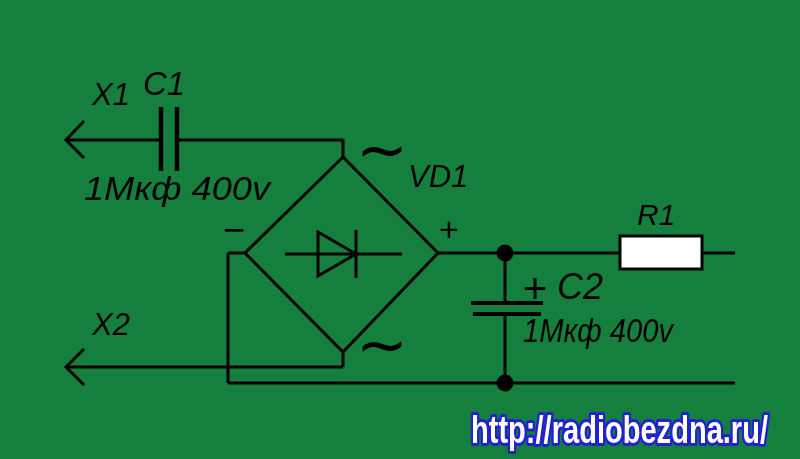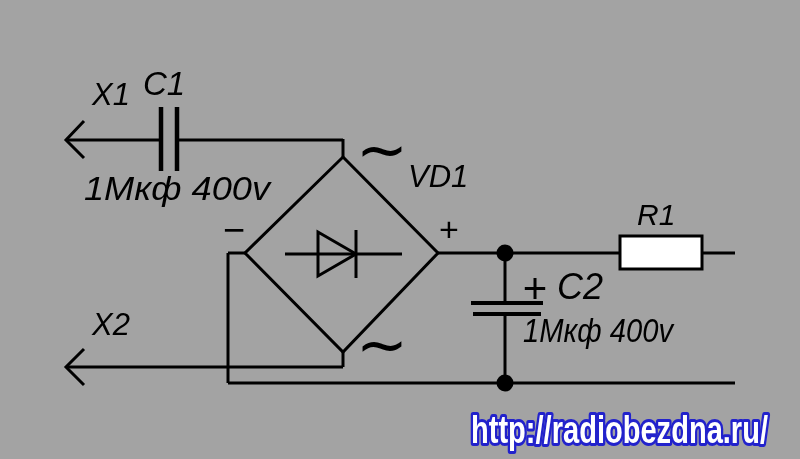--- a/index.html
+++ b/index.html
@@ -1,16 +1,16 @@
 <!DOCTYPE html>
 <html><head>
 <meta charset="utf-8">
 <style>
   html,body{margin:0;padding:0;background:#ffffff;}
-  .stage{position:relative;width:800px;height:459px;background:#a3a3a3;overflow:hidden;}
+  .stage{position:relative;width:800px;height:459px;background:#15803d;overflow:hidden;}
   svg{display:block;}
   .wire{stroke:#000000;stroke-width:3;fill:none;}
   .thick{stroke:#000000;stroke-width:4.5;fill:none;}
   .plate{stroke:#000000;stroke-width:4;fill:none;}
   .box{stroke:#000000;stroke-width:3;fill:#ffffff;}
   .dot{fill:#000000;stroke:none;}
   .lbl{font-family:"Liberation Sans",sans-serif;font-style:italic;fill:#000000;}
   .sign{font-family:"Liberation Sans",sans-serif;fill:#000000;}
   .tilde{font-family:"DejaVu Sans",sans-serif;fill:#000000;}
   .watermark{font-family:"Liberation Sans",sans-serif;font-weight:bold;fill:#ffffff;

